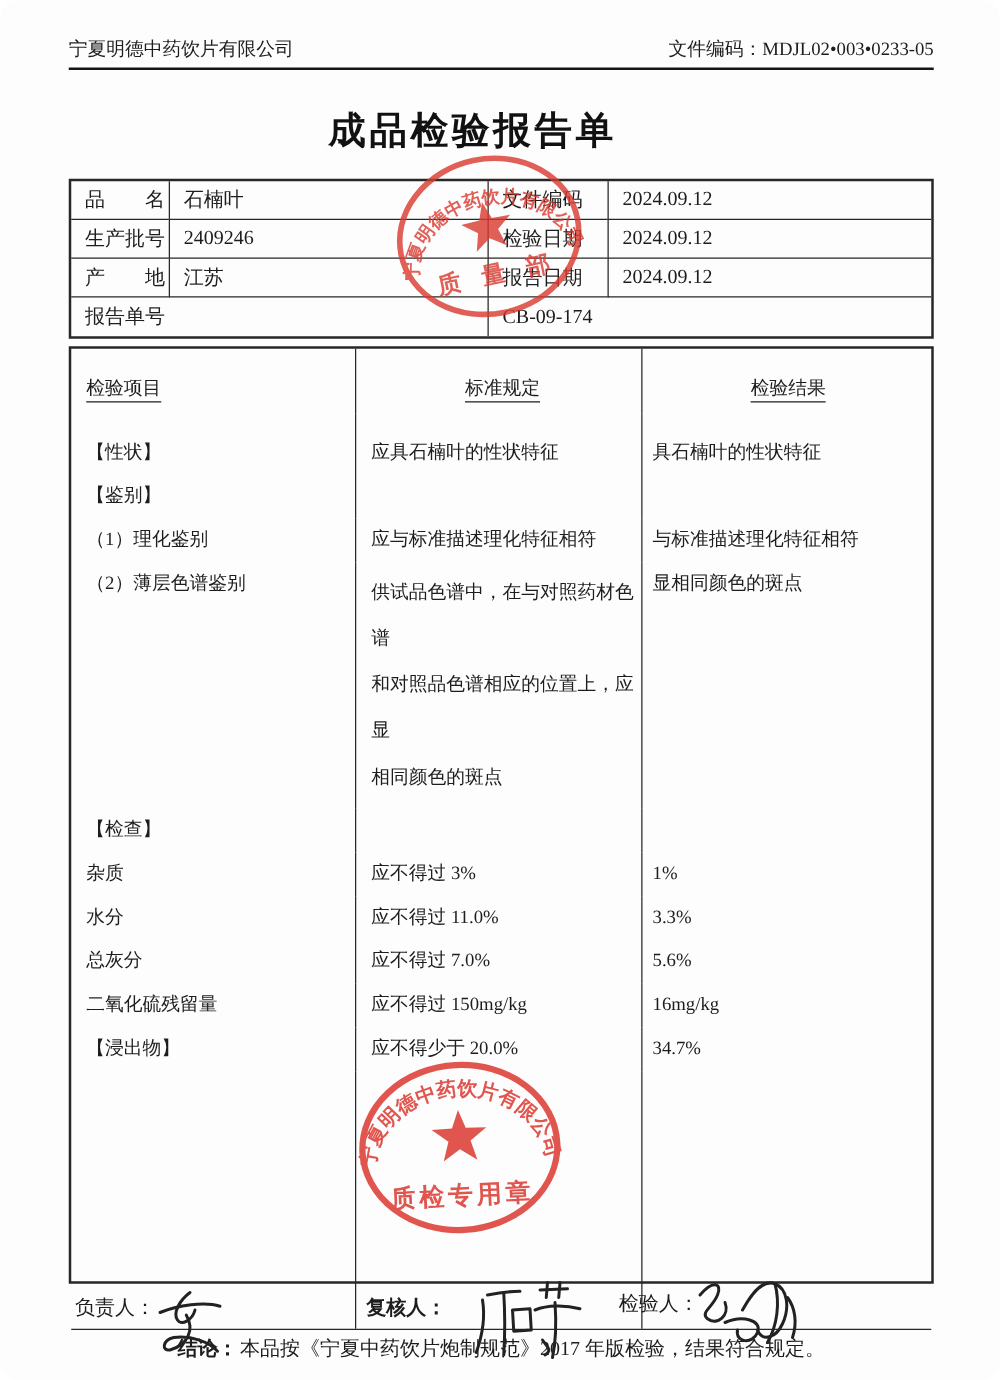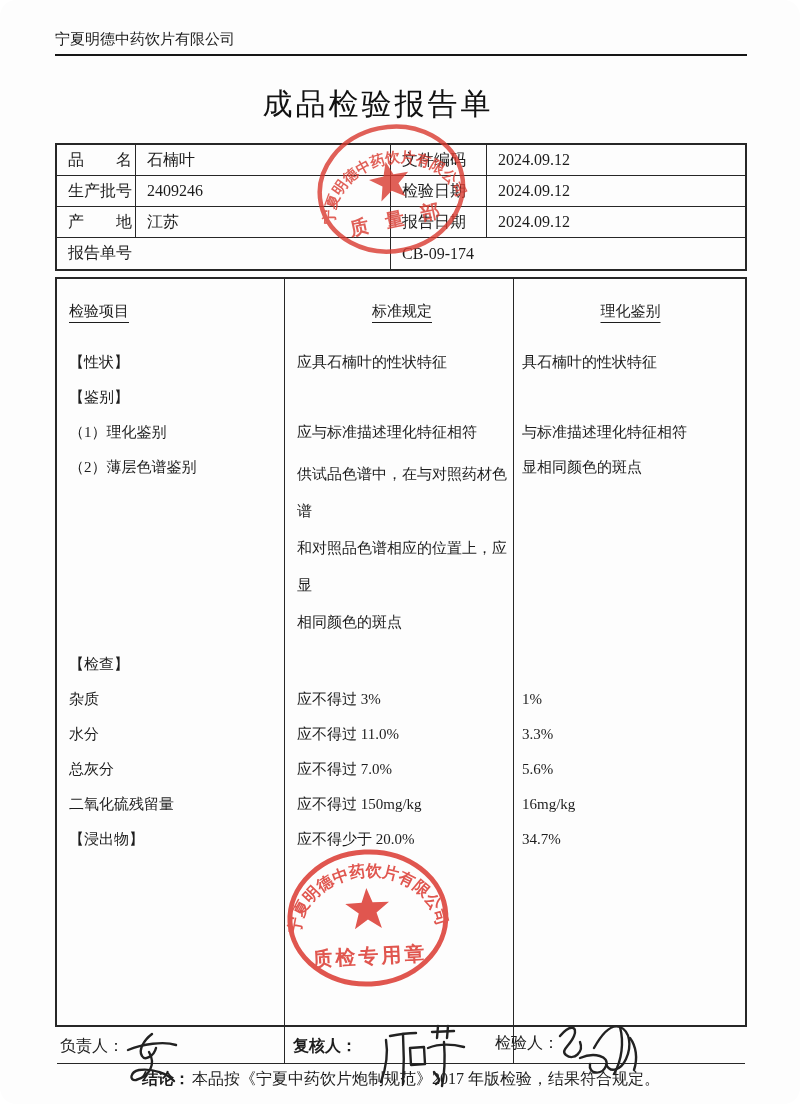--- a/index.html
+++ b/index.html
@@ -13,21 +13,21 @@
   
   .doc-header {
     position:absolute; left:55px; top:30px; width:692px;
     display:flex; justify-content:space-between; align-items:flex-end;
     font-size:15px; border-bottom:2px solid #161616; padding-bottom:5px;
   }
   
   .doc-title {
     position:absolute; left:0; top:84px; width:756px; text-align:center;
     font-family:"Liberation Sans","DejaVu Sans",sans-serif;
-    font-size:30px; font-weight:400; letter-spacing:3px; color:#111;
+    font-size:30px; font-weight:700; letter-spacing:3px; color:#111;
   }
   
   .info-table {
     position:absolute; left:55px; top:143px; width:692px;
     display:grid; grid-template-columns:78px 255px 96px 1fr;
     border:2px solid #272727; background:transparent;
   }
   .icell {
     min-height:31px; display:flex; align-items:center;
     font-size:16px; padding-left:11px; border-bottom:1.5px solid #272727;
@@ -70,20 +70,21 @@
   .stamp-bottom { left:284px; top:846px; opacity:.88; transform:rotate(-3deg); }
   .stamp text { font-family:"Liberation Sans","DejaVu Sans",sans-serif; font-weight:700; }
 </style>
 </head>
 <body>
 
 <div class="page">
 
   <div class="doc-header">
     <span>宁夏明德中药饮片有限公司</span>
+    <span>文件编码：MDJL02•003•0233-05</span>
   </div>
 
   <div class="doc-title">成品检验报告单</div>
 
   <div class="info-table">
 
       <div class="icell">品　　名</div>
       <div class="icell bl">石楠叶</div>
       <div class="icell bl">文件编码</div>
       <div class="icell bl">2024.09.12</div>
@@ -98,21 +99,21 @@
       <div class="icell bl">报告日期</div>
       <div class="icell bl">2024.09.12</div>
 
     <div class="icell last span2a">报告单号</div>
     <div class="icell last span2b bl">CB-09-174</div>
   </div>
 
   <div class="main-table">
     <div class="mcell mhead c1"><span class="hd">检验项目</span></div>
     <div class="mcell mhead c2"><span class="hd">标准规定</span></div>
-    <div class="mcell mhead c3"><span class="hd">理化鉴别</span></div>
+    <div class="mcell mhead c3"><span class="hd">检验结果</span></div>
 
       <div class="mcell c1 gap-top"><span>【性状】</span></div>
       <div class="mcell c2 gap-top"><span class="std">应具石楠叶的性状特征</span></div>
       <div class="mcell c3 gap-top"><span>具石楠叶的性状特征</span></div>
 
       <div class="mcell c1"><span>【鉴别】</span></div>
       <div class="mcell c2"><span class="std"></span></div>
       <div class="mcell c3"><span></span></div>
 
       <div class="mcell c1"><span>（1）理化鉴别</span></div>

